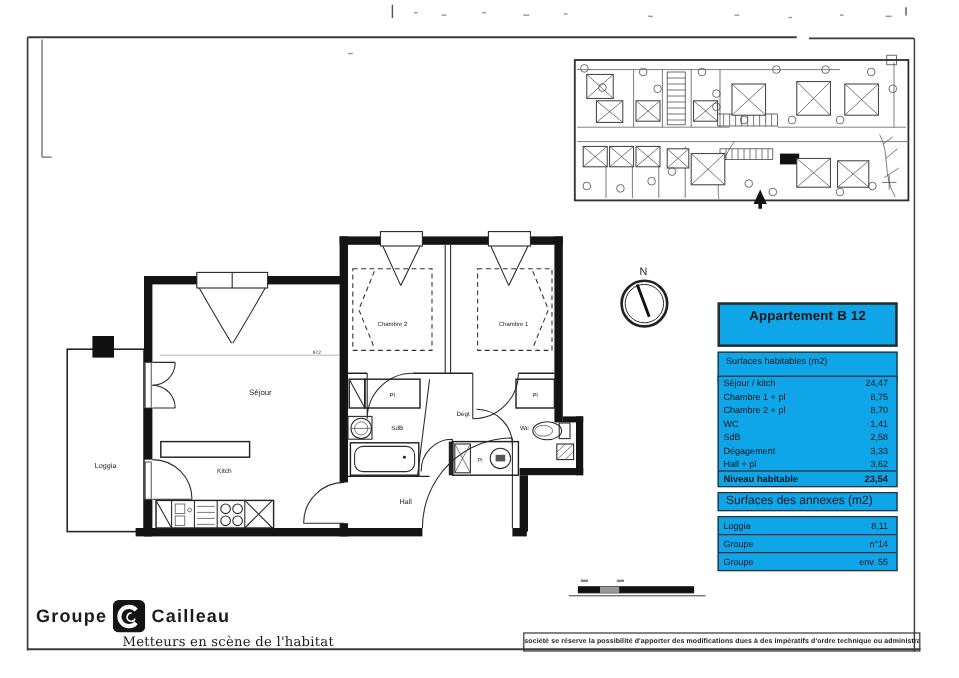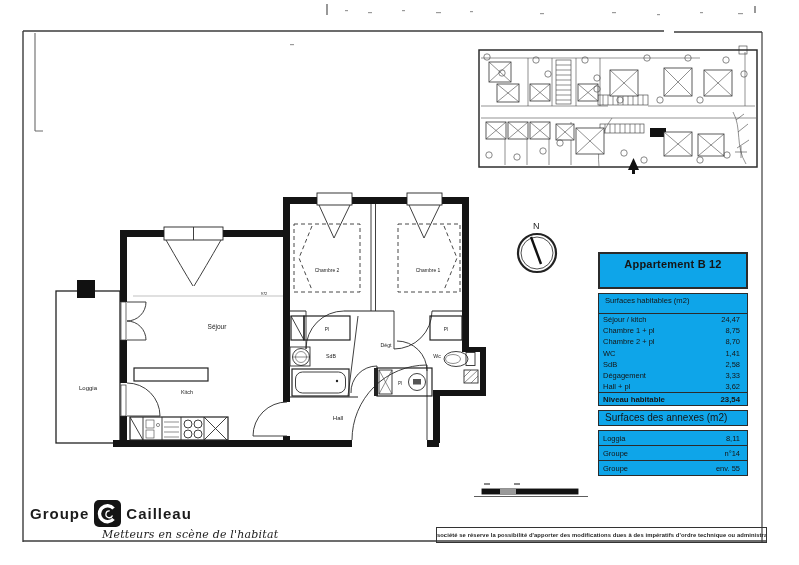--- a/index.html
+++ b/index.html
@@ -28,21 +28,21 @@
              display:flex;justify-content:space-between;padding:0 7px 0 4px;font-size:7.8px;align-items:center;}
   .sec-title2{top:410px;height:16px;font-size:10px;line-height:13px;padding-left:6px;}
   .annex-box{top:430px;height:46px;display:flex;flex-direction:column;}
   .arow{flex:1;display:flex;justify-content:space-between;align-items:center;
         font-size:7.5px;padding:0 7px 0 4px;}
   .arow + .arow{border-top:1.1px solid #2b2b2b;}
   
   .logo{position:absolute;left:30px;top:500px;height:44px;}
   .logo-line{display:flex;align-items:center;gap:5px;}
   .logo-word{font-weight:bold;font-size:15px;letter-spacing:1px;color:#1b1b1b;}
-  .tagline{font-family:"DejaVu Serif",serif;font-style:italic;font-size:11px;color:#1b1b1b;
+  .tagline{font-family:"DejaVu Serif",serif;font-size:11px;color:#1b1b1b;
            margin:1px 0 0 72px;letter-spacing:0.2px;}
   
   .disclaimer{position:absolute;left:436px;top:527px;width:331px;height:16px;
               border:1.4px solid #333;box-sizing:border-box;display:flex;align-items:center;
               justify-content:center;font-size:5.8px;font-weight:600;color:#222;
               letter-spacing:0.1px;white-space:nowrap;overflow:hidden;}
   
 </style>
 </head>
 <body>

